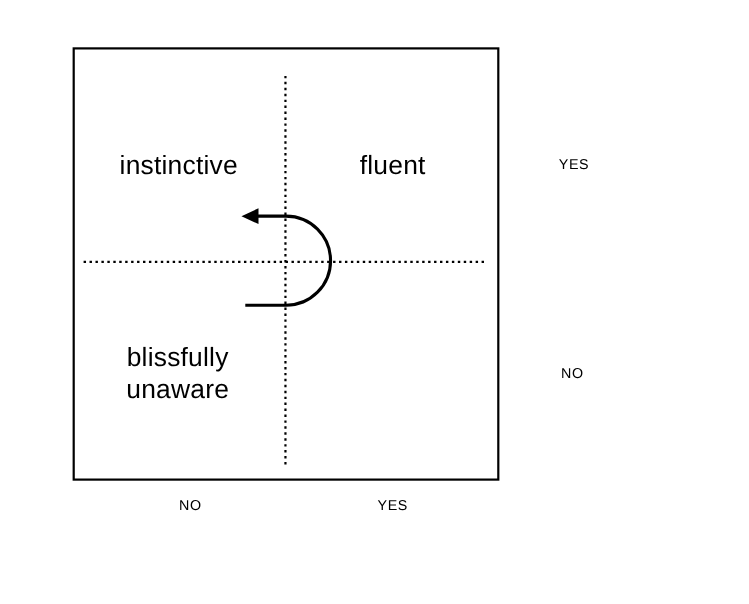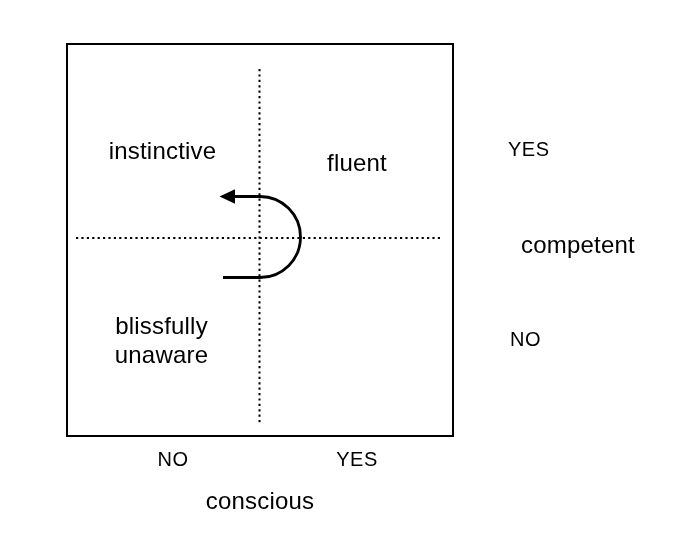--- a/index.html
+++ b/index.html
@@ -33,25 +33,25 @@
     pointer-events: none;
   }
   .quad-label {
     font-size: 24px;
     line-height: 29px;
     text-align: center;
     letter-spacing: 0.2px;
     white-space: normal;
   }
   #quadrant-top-left-label   { left: 66px;  top: 136px; width: 193px; }
-  #quadrant-top-right-label  { left: 261px; top: 148px; width: 192px; }
+  #quadrant-top-right-label  { left: 261px; top: 136px; width: 192px; }
   #quadrant-bottom-left-label{ left: 99px; top: 311px; width: 125px; }
   #quadrant-bottom-right-label{ left: 280px; top: 325px; width: 160px; }
   .axis-value {
-    font-size: 20px;
+    font-size: 13px;
     line-height: 19px;
     letter-spacing: 0.5px;
   }
   .axis-word {
     font-size: 24px;
     line-height: 29px;
     letter-spacing: 0.2px;
   }
   #competent-yes-label { left: 508px; top: 140px; }
   #competent-axis-label{ left: 521px; top: 230px; }
@@ -81,23 +81,21 @@
 
   <div id="quadrant-top-left-label" class="abs quad-label">instinctive</div>
 
   <div id="quadrant-top-right-label" class="abs quad-label">fluent</div>
 
   <div id="quadrant-bottom-left-label" class="abs quad-label">blissfully unaware</div>
 
 
   <div id="competent-yes-label" class="abs axis-value">YES</div>
 
-  <div id="competent-axis-label" class="abs axis-word">competent</div>
 
   <div id="competent-no-label" class="abs axis-value">NO</div>
 
   <div id="conscious-no-label" class="abs axis-value">NO</div>
 
   <div id="conscious-yes-label" class="abs axis-value">YES</div>
 
-  <div id="conscious-axis-label" class="abs axis-word">conscious</div>
 
 </div>
 
 </body></html>

